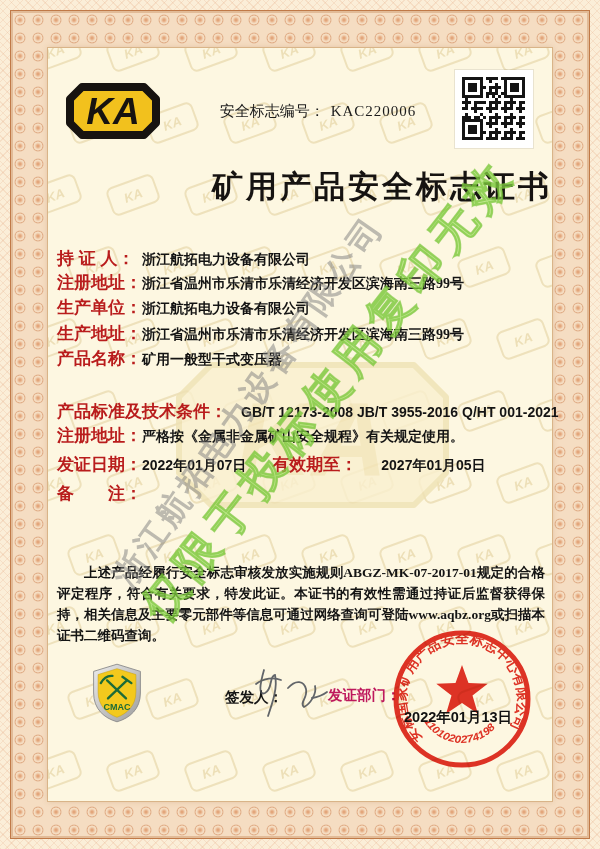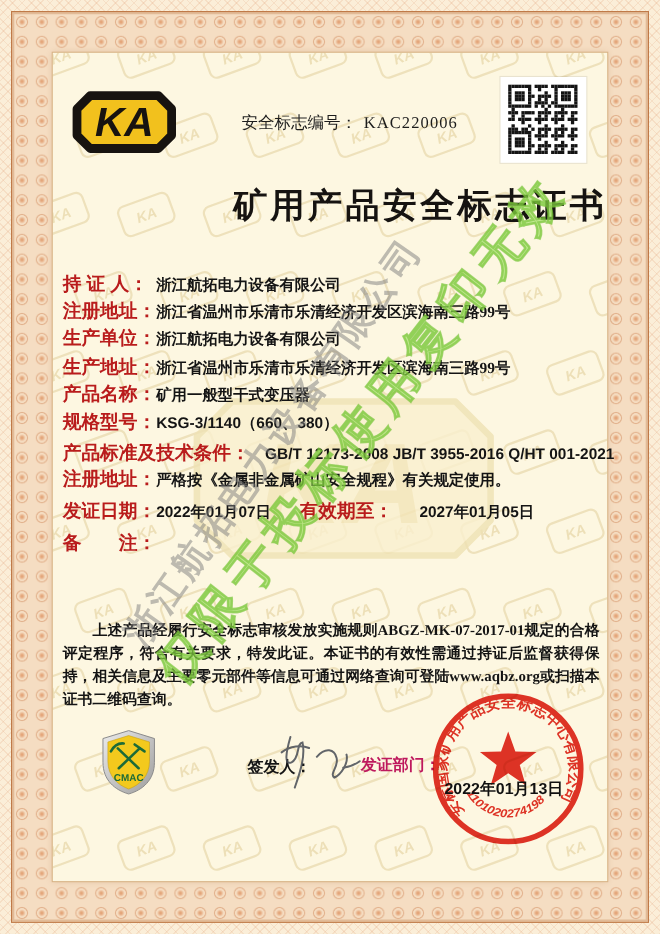--- a/index.html
+++ b/index.html
@@ -639,24 +639,20 @@
         <span class="val kai">浙江航拓电力设备有限公司</span>
       </div>
       <div class="row r4">
         <span class="lbl lblw">生产地址：</span>
         <span class="val kai">浙江省温州市乐清市乐清经济开发区滨海南三路99号</span>
       </div>
       <div class="row r5">
         <span class="lbl lblw">产品名称：</span>
         <span class="val kai">矿用一般型干式变压器</span>
       </div>
-      <div class="row r6">
-        <span class="lbl lblw">规格型号：</span>
-        <span class="val hei">KSG-3/1140（660、380）</span>
-      </div>
       <div class="row r7">
         <span class="lbl">产品标准及技术条件：</span>
         <span class="val hei gap-std">GB/T 12173-2008 JB/T 3955-2016 Q/HT 001-2021</span>
       </div>
       <div class="row r8">
         <span class="lbl lblw">注册地址：</span>
         <span class="val kai">严格按《金属非金属矿山安全规程》有关规定使用。</span>
       </div>
       <div class="row r9">
         <span class="lbl lblw">发证日期：</span>

